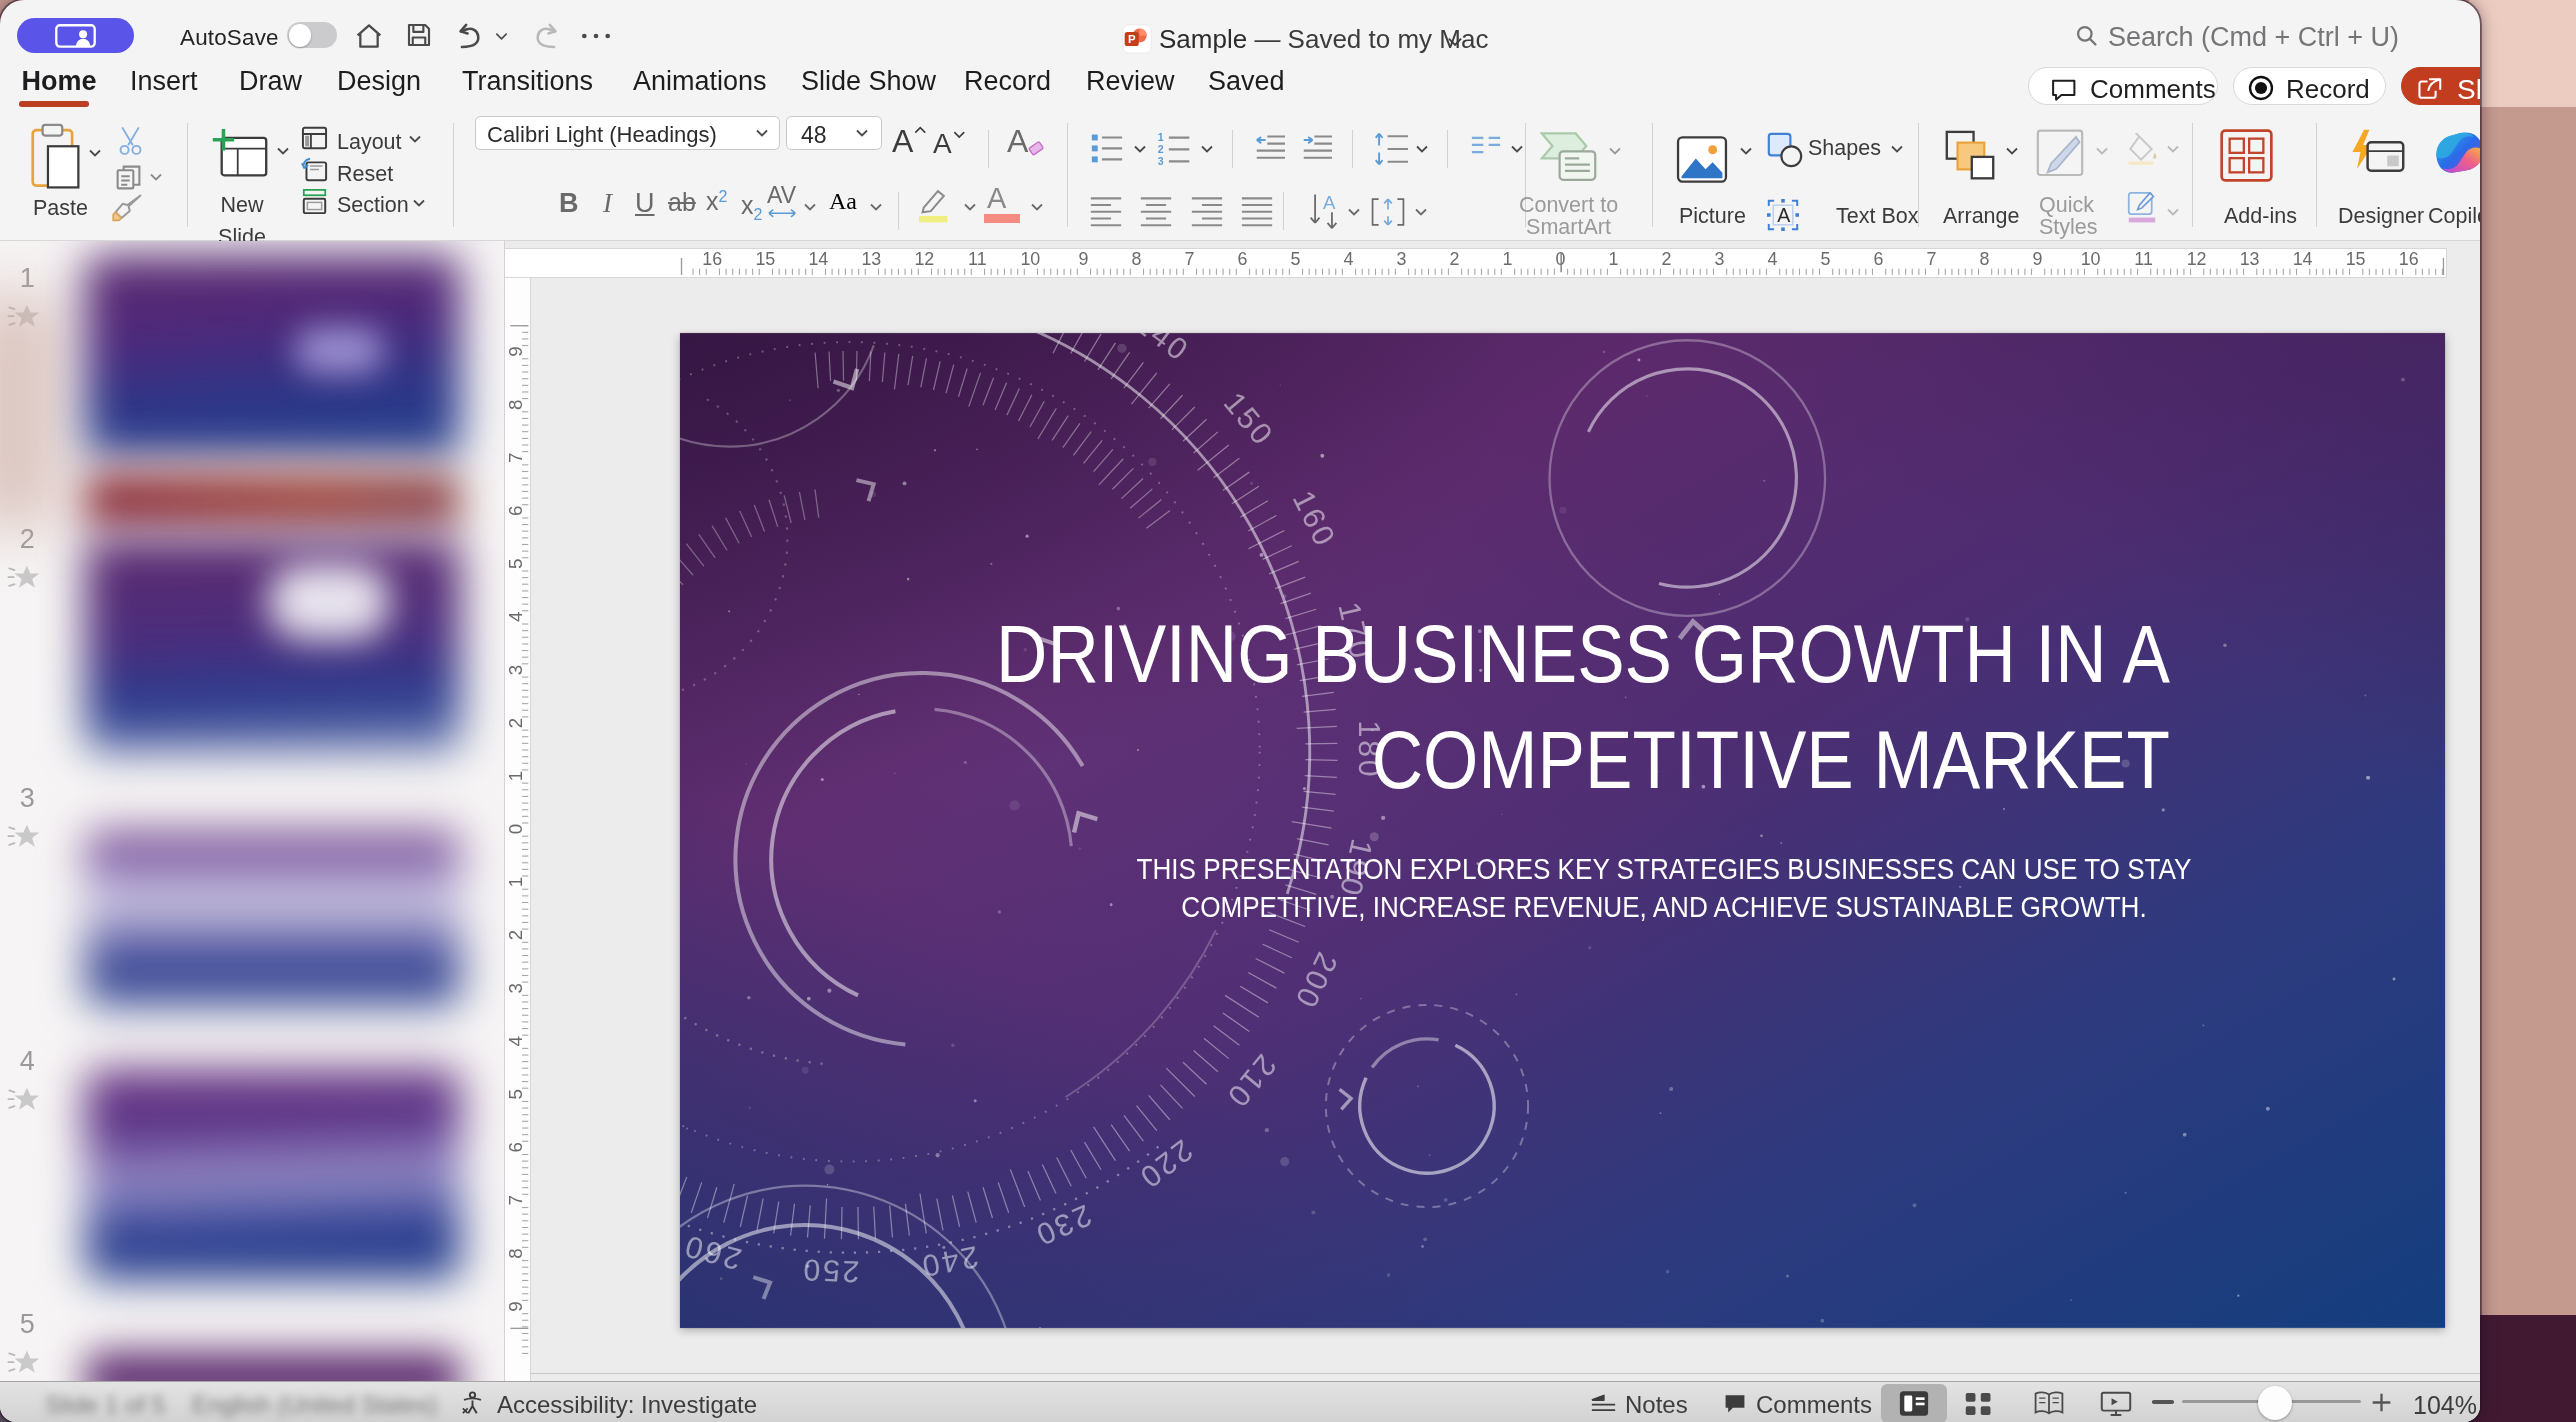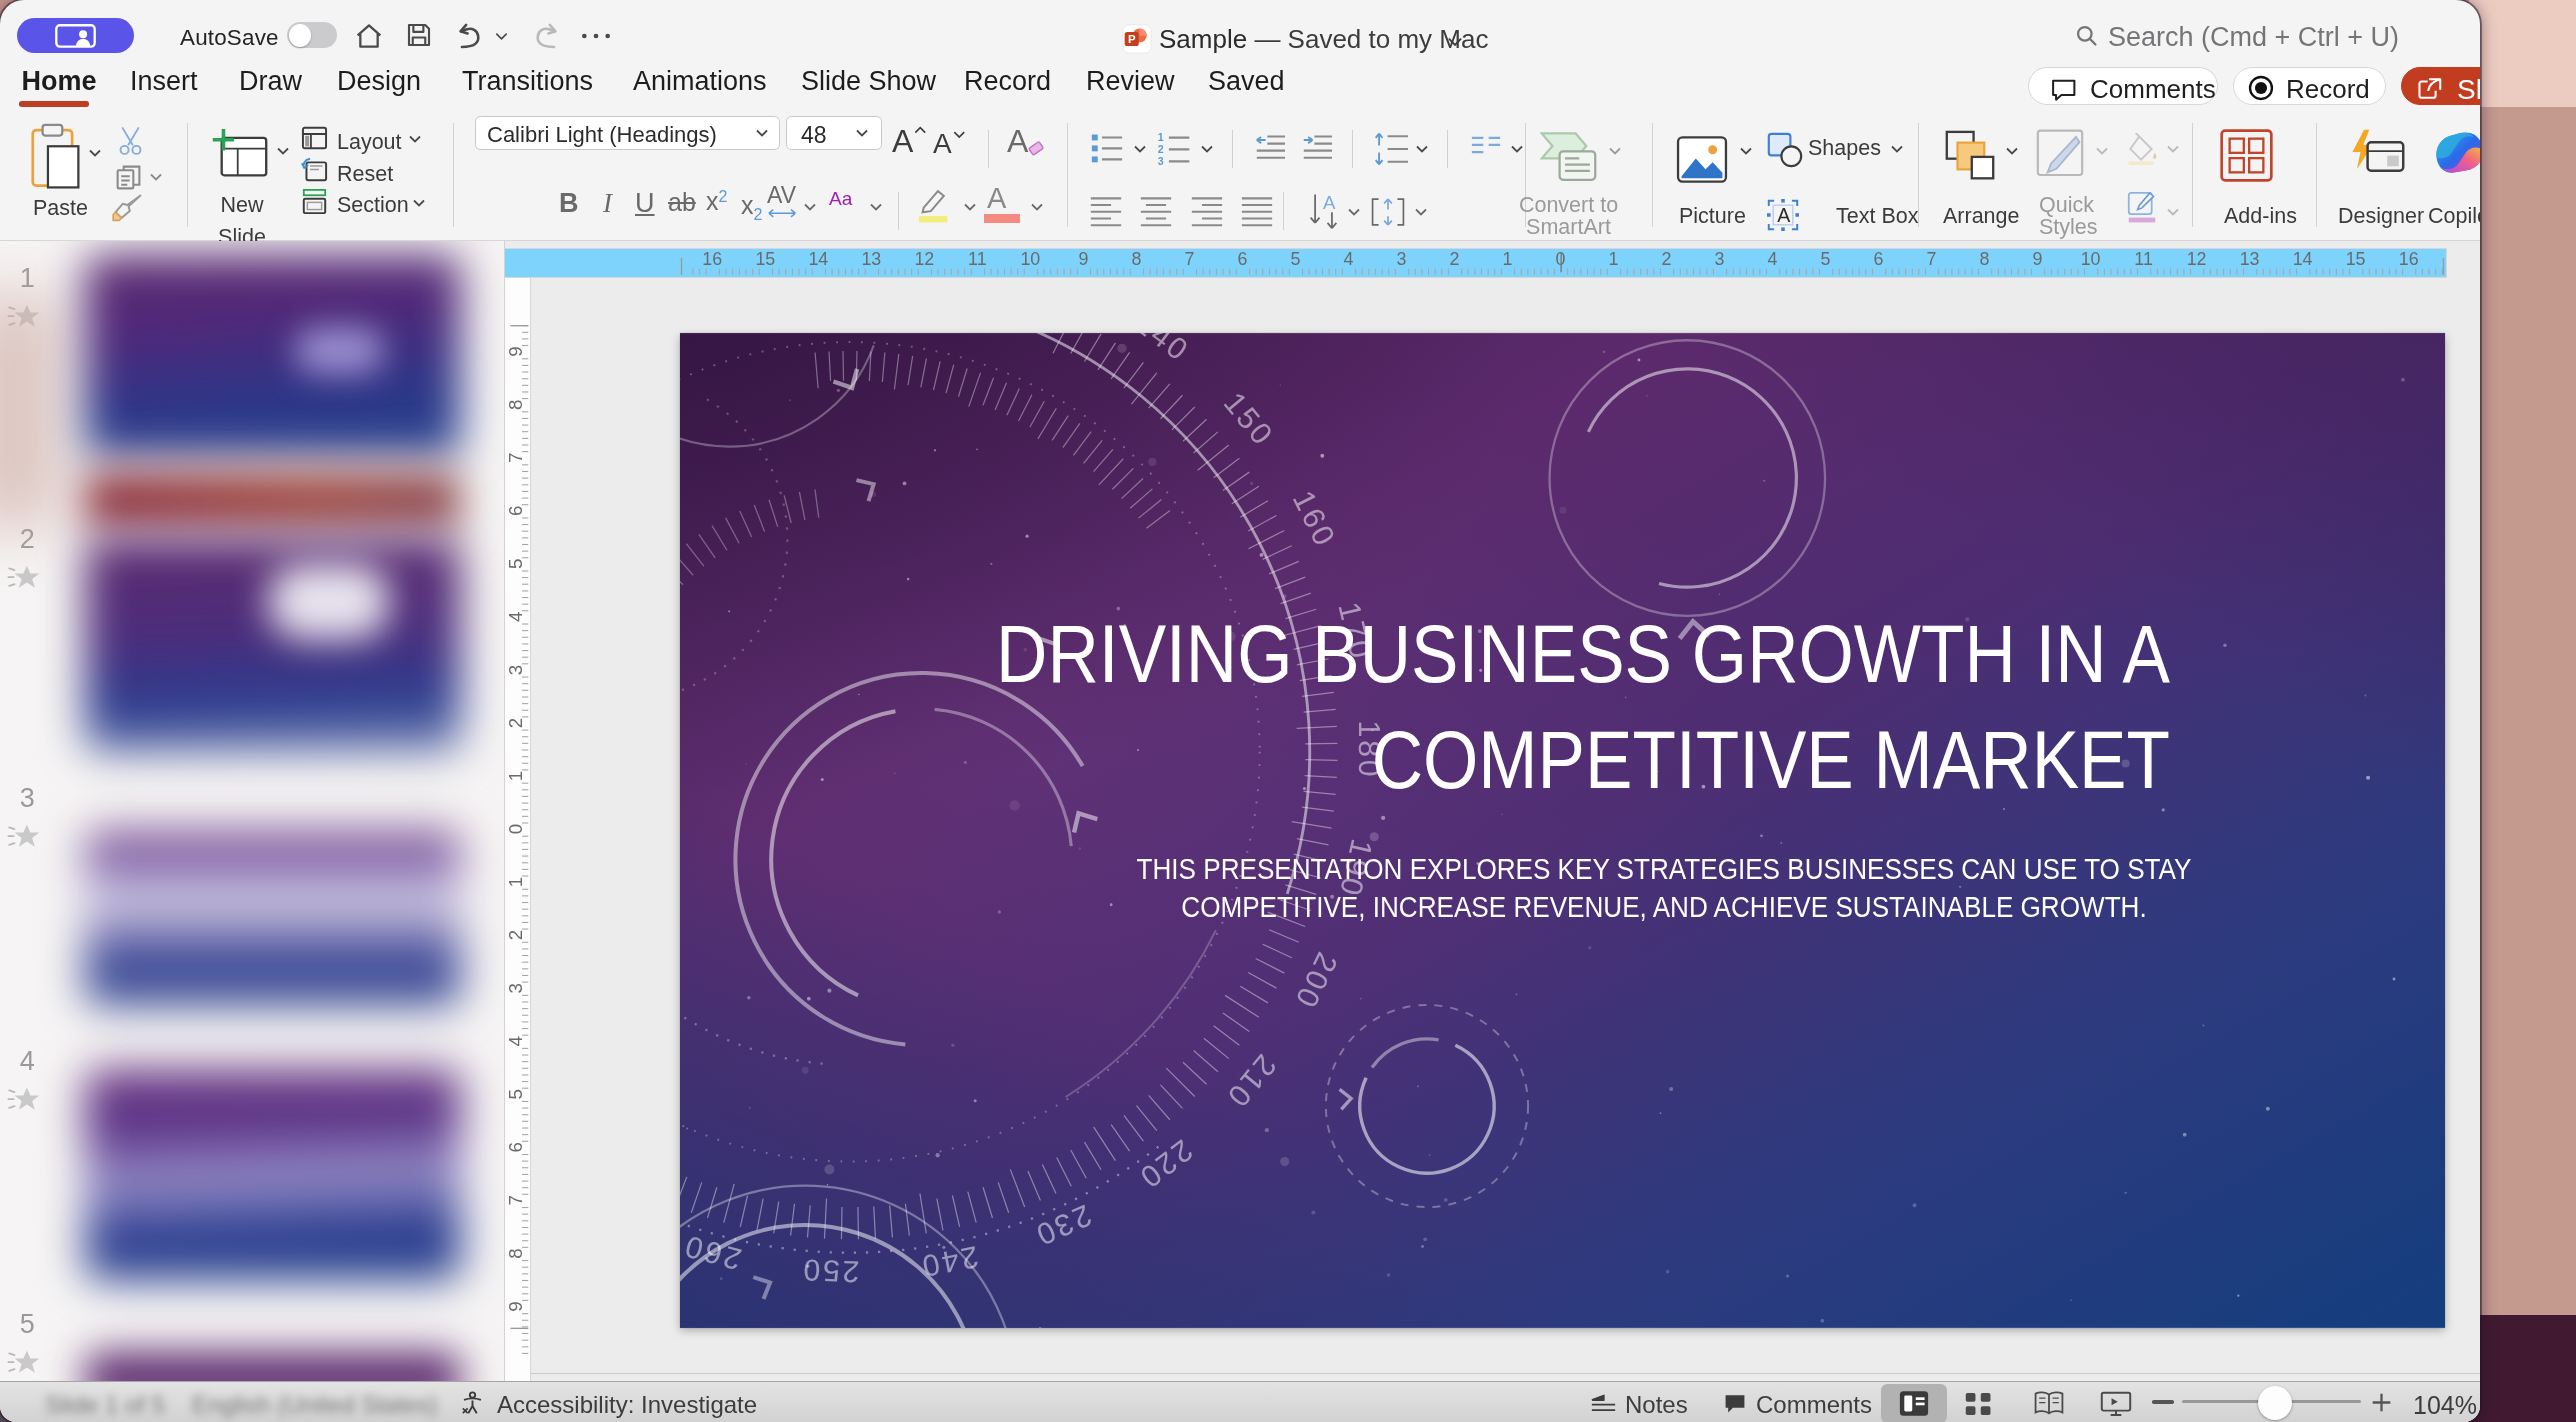--- a/index.html
+++ b/index.html
@@ -32,21 +32,21 @@
   .rdiv-row1 { position:absolute; top:130px; width:1.3px; height:38px; background:#d2d1d1; }
   .rdiv-row2 { position:absolute; top:192px; width:1.3px; height:38px; background:#d2d1d1; }
   .rlabel { position:absolute; font-size:21.5px; color:#3b3b3b; }
   .chev { position:absolute; width:16px; height:16px; }
   
   #content { position:absolute; left:0; top:241px; width:2576px; height:1140px; background:#ececec; }
   #sidebar { position:absolute; left:0; top:0; width:504px; height:1140px; background:#f6f4f4; overflow:hidden; }
   #sidebar .num { position:absolute; left:19.7px; font-size:27px; color:#9a9a9a; }
   #vline1 { position:absolute; left:504px; top:0; width:1.3px; height:1140px; background:#d4d3d3; }
   
-  #hruler { position:absolute; left:505px; top:7.2px; width:1942px; height:29.5px; background:#7dd3fc; border:0.9px solid #d8d7d7; border-left:none;}
+  #hruler { position:absolute; left:505px; top:7.2px; width:1942px; height:29.5px; background:#ffffff; border:0.9px solid #d8d7d7; border-left:none;}
   #vruler { position:absolute; left:505px; top:37px; width:26px; height:1103px; background:#fdfdfd; border-right:0.9px solid #d8d7d7; }
   
   #slide { position:absolute; left:680px; top:92px; width:1765px; height:995px; box-shadow:0 2.7px 9px rgba(0,0,0,.28), 0 0 0.9px rgba(0,0,0,.4); overflow:hidden; }
   #slide svg { position:absolute; left:0; top:0; }
   .stitle { position:absolute; right:275px; top:268px; width:1521px; text-align:right; color:#fff;
             font-size:82px; line-height:106px; font-weight:400; transform:scaleX(.8675); transform-origin:right top; }
   .ssub { position:absolute; left:984px; top:517px; text-align:center; color:#fff;
           font-size:29px; line-height:38px; transform:translateX(-50%) scaleX(.9); transform-origin:center top; white-space:nowrap; }
   
   #statusbar { position:absolute; left:0; top:1381px; width:2576px; height:41px;
@@ -245,21 +245,21 @@
 <div class="abs" style="left:668px;top:188px;font-size:25px;color:#6a6a6a;text-decoration:line-through;">ab</div>
 <div class="abs" style="left:706px;top:187px;font-size:25px;color:#6a6a6a;">x<span style="font-size:16px;vertical-align:8px;color:#5b9bd5;">2</span></div>
 <div class="abs" style="left:741px;top:191px;font-size:25px;color:#6a6a6a;">x<span style="font-size:16px;vertical-align:-6.3px;color:#5b9bd5;">2</span></div>
 <div class="abs" style="left:767px;top:182px;font-size:23px;color:#6a6a6a;">AV</div>
 <svg class="abs" style="left:767px;top:207px" width="32" height="12.5" viewBox="0 0 36 14" fill="none" stroke="#5b9bd5" stroke-width="1.8">
       <path d="M2 7 H32 M2 7 L7 3 M2 7 L7 11 M32 7 L27 3 M32 7 L27 11"></path>
     </svg>
 <svg class="chev" style="left:802px;top:199px" viewBox="0 0 16 16" fill="none" stroke="#6a6a6a" stroke-width="1.8">
       <path d="M3 5.5 L8 10.5 L13 5.5"></path>
     </svg>
-<div class="abs" style="left:829px;top:188px;font-size:19px;color:#a21caf;">Aa</div>
+<div class="abs" style="left:829px;top:188px;font-size:24px;color:#000000;font-family:Liberation Serif, serif;">Aa</div>
 <svg class="chev" style="left:868px;top:199px" viewBox="0 0 16 16" fill="none" stroke="#6a6a6a" stroke-width="1.8">
       <path d="M3 5.5 L8 10.5 L13 5.5"></path>
     </svg>
 <div class="rdiv-row2" style="left:898px;"></div>
 <svg class="abs" style="left:914px;top:184px" width="36" height="39" viewBox="0 0 30 33">
       <path d="M8 20 L20 6 L25 10 L14 23 L7 24 Z" fill="none" stroke="#8a8a8a" stroke-width="1.7"></path>
       <rect x="4" y="27" width="24" height="5.5" fill="#f0ee7e"></rect>
     </svg>
 <svg class="chev" style="left:962px;top:199px" viewBox="0 0 16 16" fill="none" stroke="#6a6a6a" stroke-width="1.8">
       <path d="M3 5.5 L8 10.5 L13 5.5"></path>

